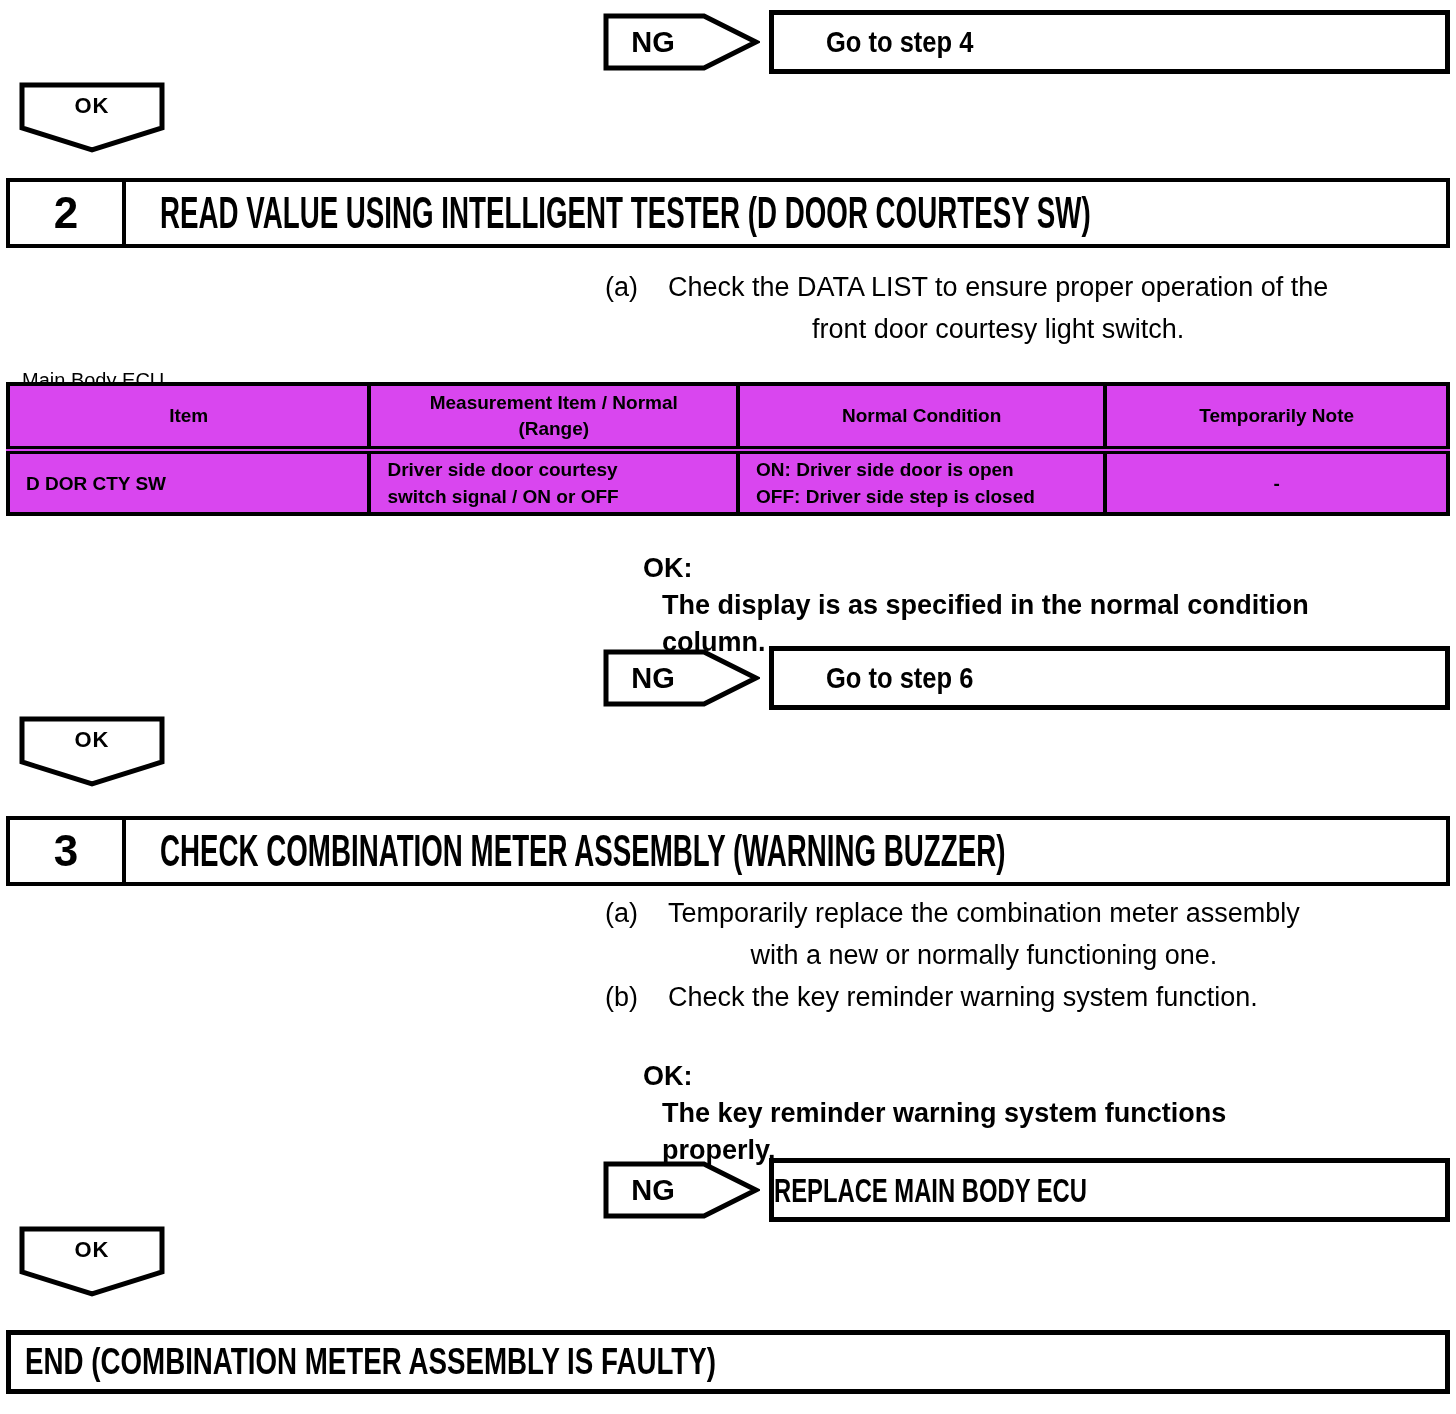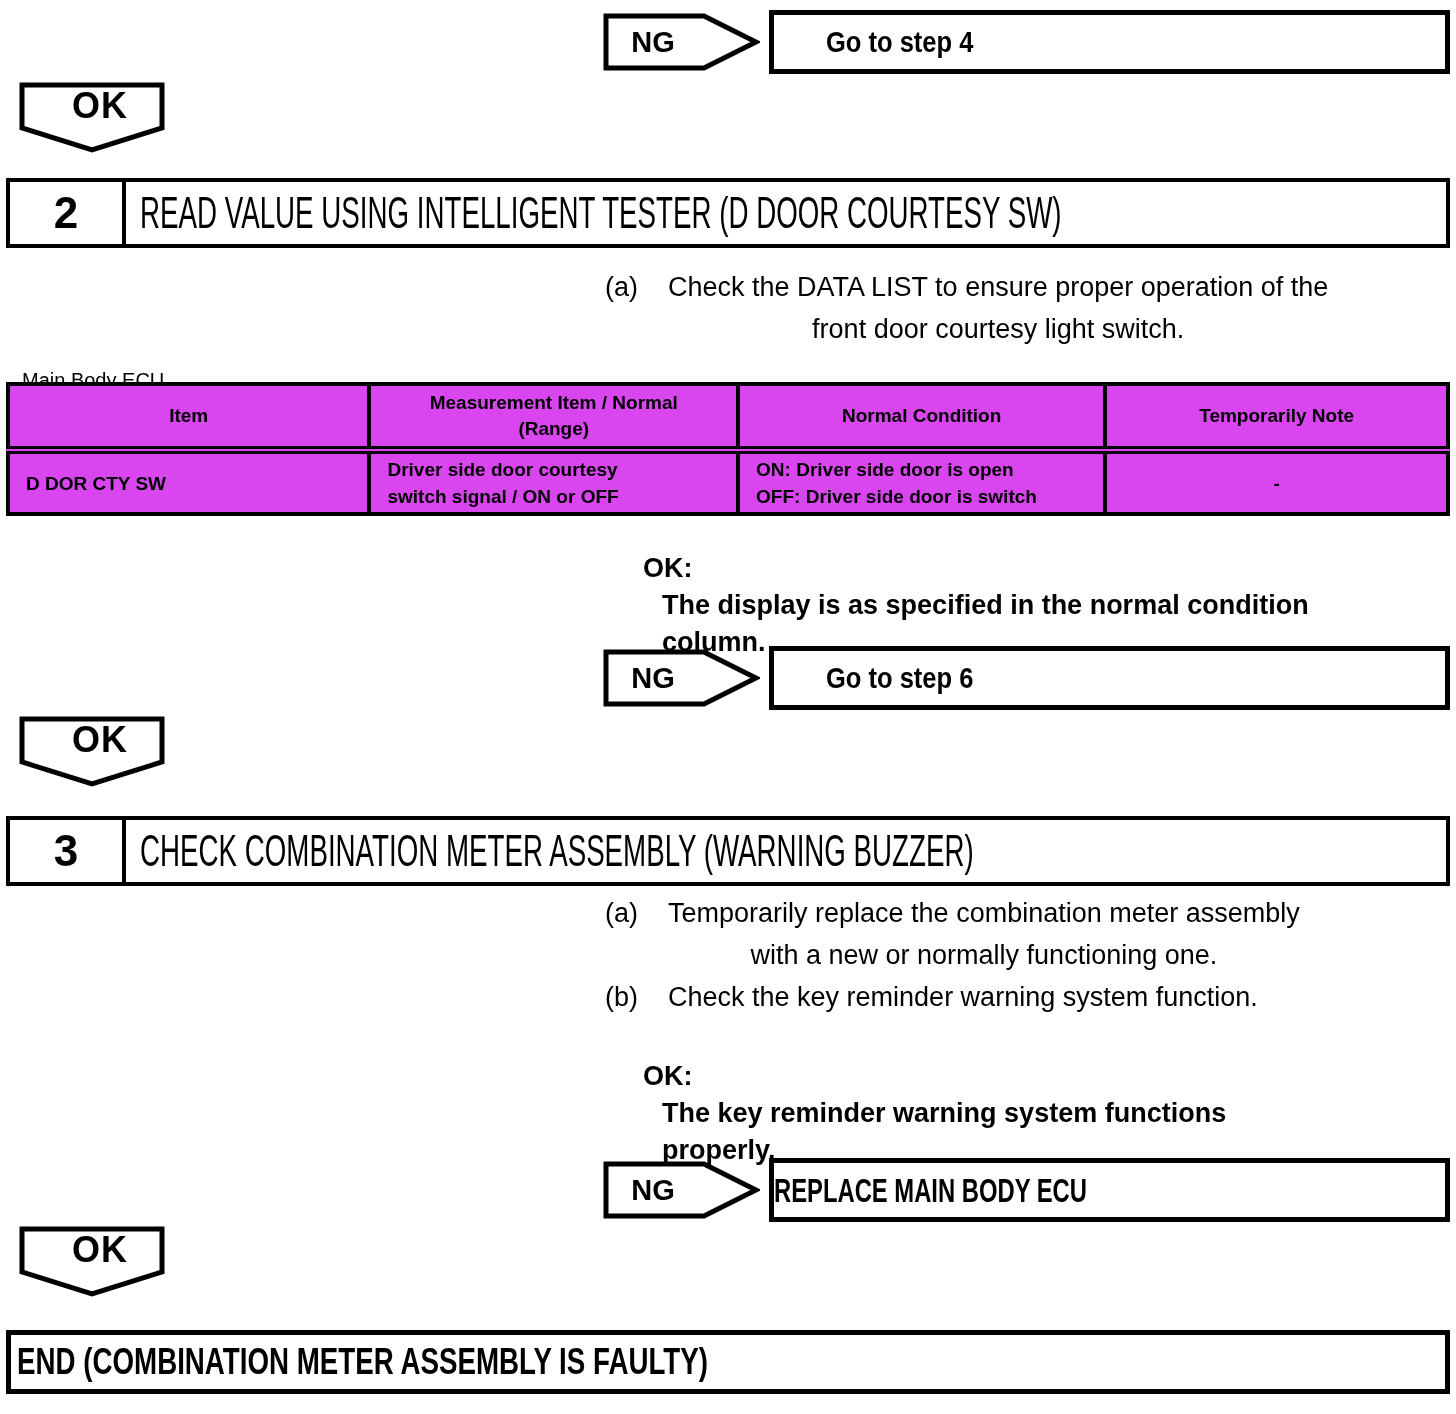--- a/index.html
+++ b/index.html
@@ -18,32 +18,32 @@
   .result-box.go { padding-left:52px; }
   .result-box.replace { }
   .rb-go-text { font-size:30px; font-weight:700; transform:scaleX(.85);
                 transform-origin:0 50%; white-space:nowrap; }
   .rb-replace-text { font-size:34px; font-weight:700; transform:scaleX(.70);
                      transform-origin:0 50%; white-space:nowrap; }
 
   
   .ok-shape { position:absolute; left:19px; width:146px; height:72px; }
   .ok-shape svg { display:block; }
-  .ok-text { position:absolute; left:8px; top:2px; width:100%; height:44px;
+  .ok-text { position:absolute; left:0; top:2px; width:100%; height:44px;
              display:flex; align-items:center; justify-content:center;
-             font-size:36px; font-weight:700; letter-spacing:1px; }
+             font-size:22px; font-weight:700; letter-spacing:1px; }
 
   
   .step-header { position:absolute; left:6px; width:1444px; height:70px;
                  box-sizing:border-box; border:4px solid #000; display:flex; background:#fff; }
   .step-num { width:112px; flex:none; border-right:4px solid #000;
               display:flex; align-items:center; justify-content:center;
               font-size:44px; font-weight:700; }
-  .step-title { flex:1; display:flex; align-items:center; padding-left:14px;
-                font-size:44px; font-weight:400; overflow:hidden; }
+  .step-title { flex:1; display:flex; align-items:center; padding-left:34px;
+                font-size:44px; font-weight:700; overflow:hidden; }
   .scale63 { transform:scaleX(.63); transform-origin:0 50%; white-space:nowrap; }
 
   
   .para { position:absolute; left:605px; display:flex; font-size:27px; line-height:42px; }
   .para-label { width:63px; flex:none; }
   .para-text { white-space:pre-line;text-align:center; }
 
   
   .ok-note { position:absolute; left:643px; font-size:27px; font-weight:700; line-height:37px; }
   .ok-note-body { margin-left:19px; white-space:pre-line; }
@@ -56,21 +56,21 @@
   .dtable th { border-bottom:8px double #000; font-size:19px; text-align:center;
                white-space:pre-line; height:56px; line-height:26px;
                vertical-align:middle; padding:2px 6px; }
   .dtable td { font-size:19px; line-height:27px; height:52px;
                padding:2px 6px 2px 16px; white-space:pre-line; vertical-align:middle; }
   .dtable td.center { text-align:center; padding-left:6px; }
 
   
   .end-box { position:absolute; left:6px; top:1330px; width:1444px; height:64px;
              box-sizing:border-box; border:5px solid #000; display:flex;
-             align-items:center; padding-left:6px; font-size:36px; font-weight:700; background:#fff; }
+             align-items:center; padding-left:14px; font-size:36px; font-weight:700; background:#fff; }
   .scale77 { transform:scaleX(.77); transform-origin:0 50%; white-space:nowrap; }
 </style>
 </head>
 <body>
 
 <div class="page">
 
   <div class="ng-row" style="top:14px;">
     <div class="ng-shape">
       <svg width="157" height="58" viewBox="0 0 157 58">
@@ -120,21 +120,21 @@
         <th>Normal Condition</th>
         <th>Temporarily Note</th>
       </tr>
     </thead>
     <tbody>
       <tr>
         <td>D DOR CTY SW</td>
         <td>Driver side door courtesy
 switch signal / ON or OFF</td>
         <td>ON: Driver side door is open
-OFF: Driver side door is switch</td>
+OFF: Driver side step is closed</td>
         <td class="center">-</td>
       </tr>
     </tbody>
   </table>
 
   <div class="ok-note" style="top:550px;">
     <div>OK:</div>
     <div class="ok-note-body">The display is as specified in the normal condition
 column.</div>
   </div>

